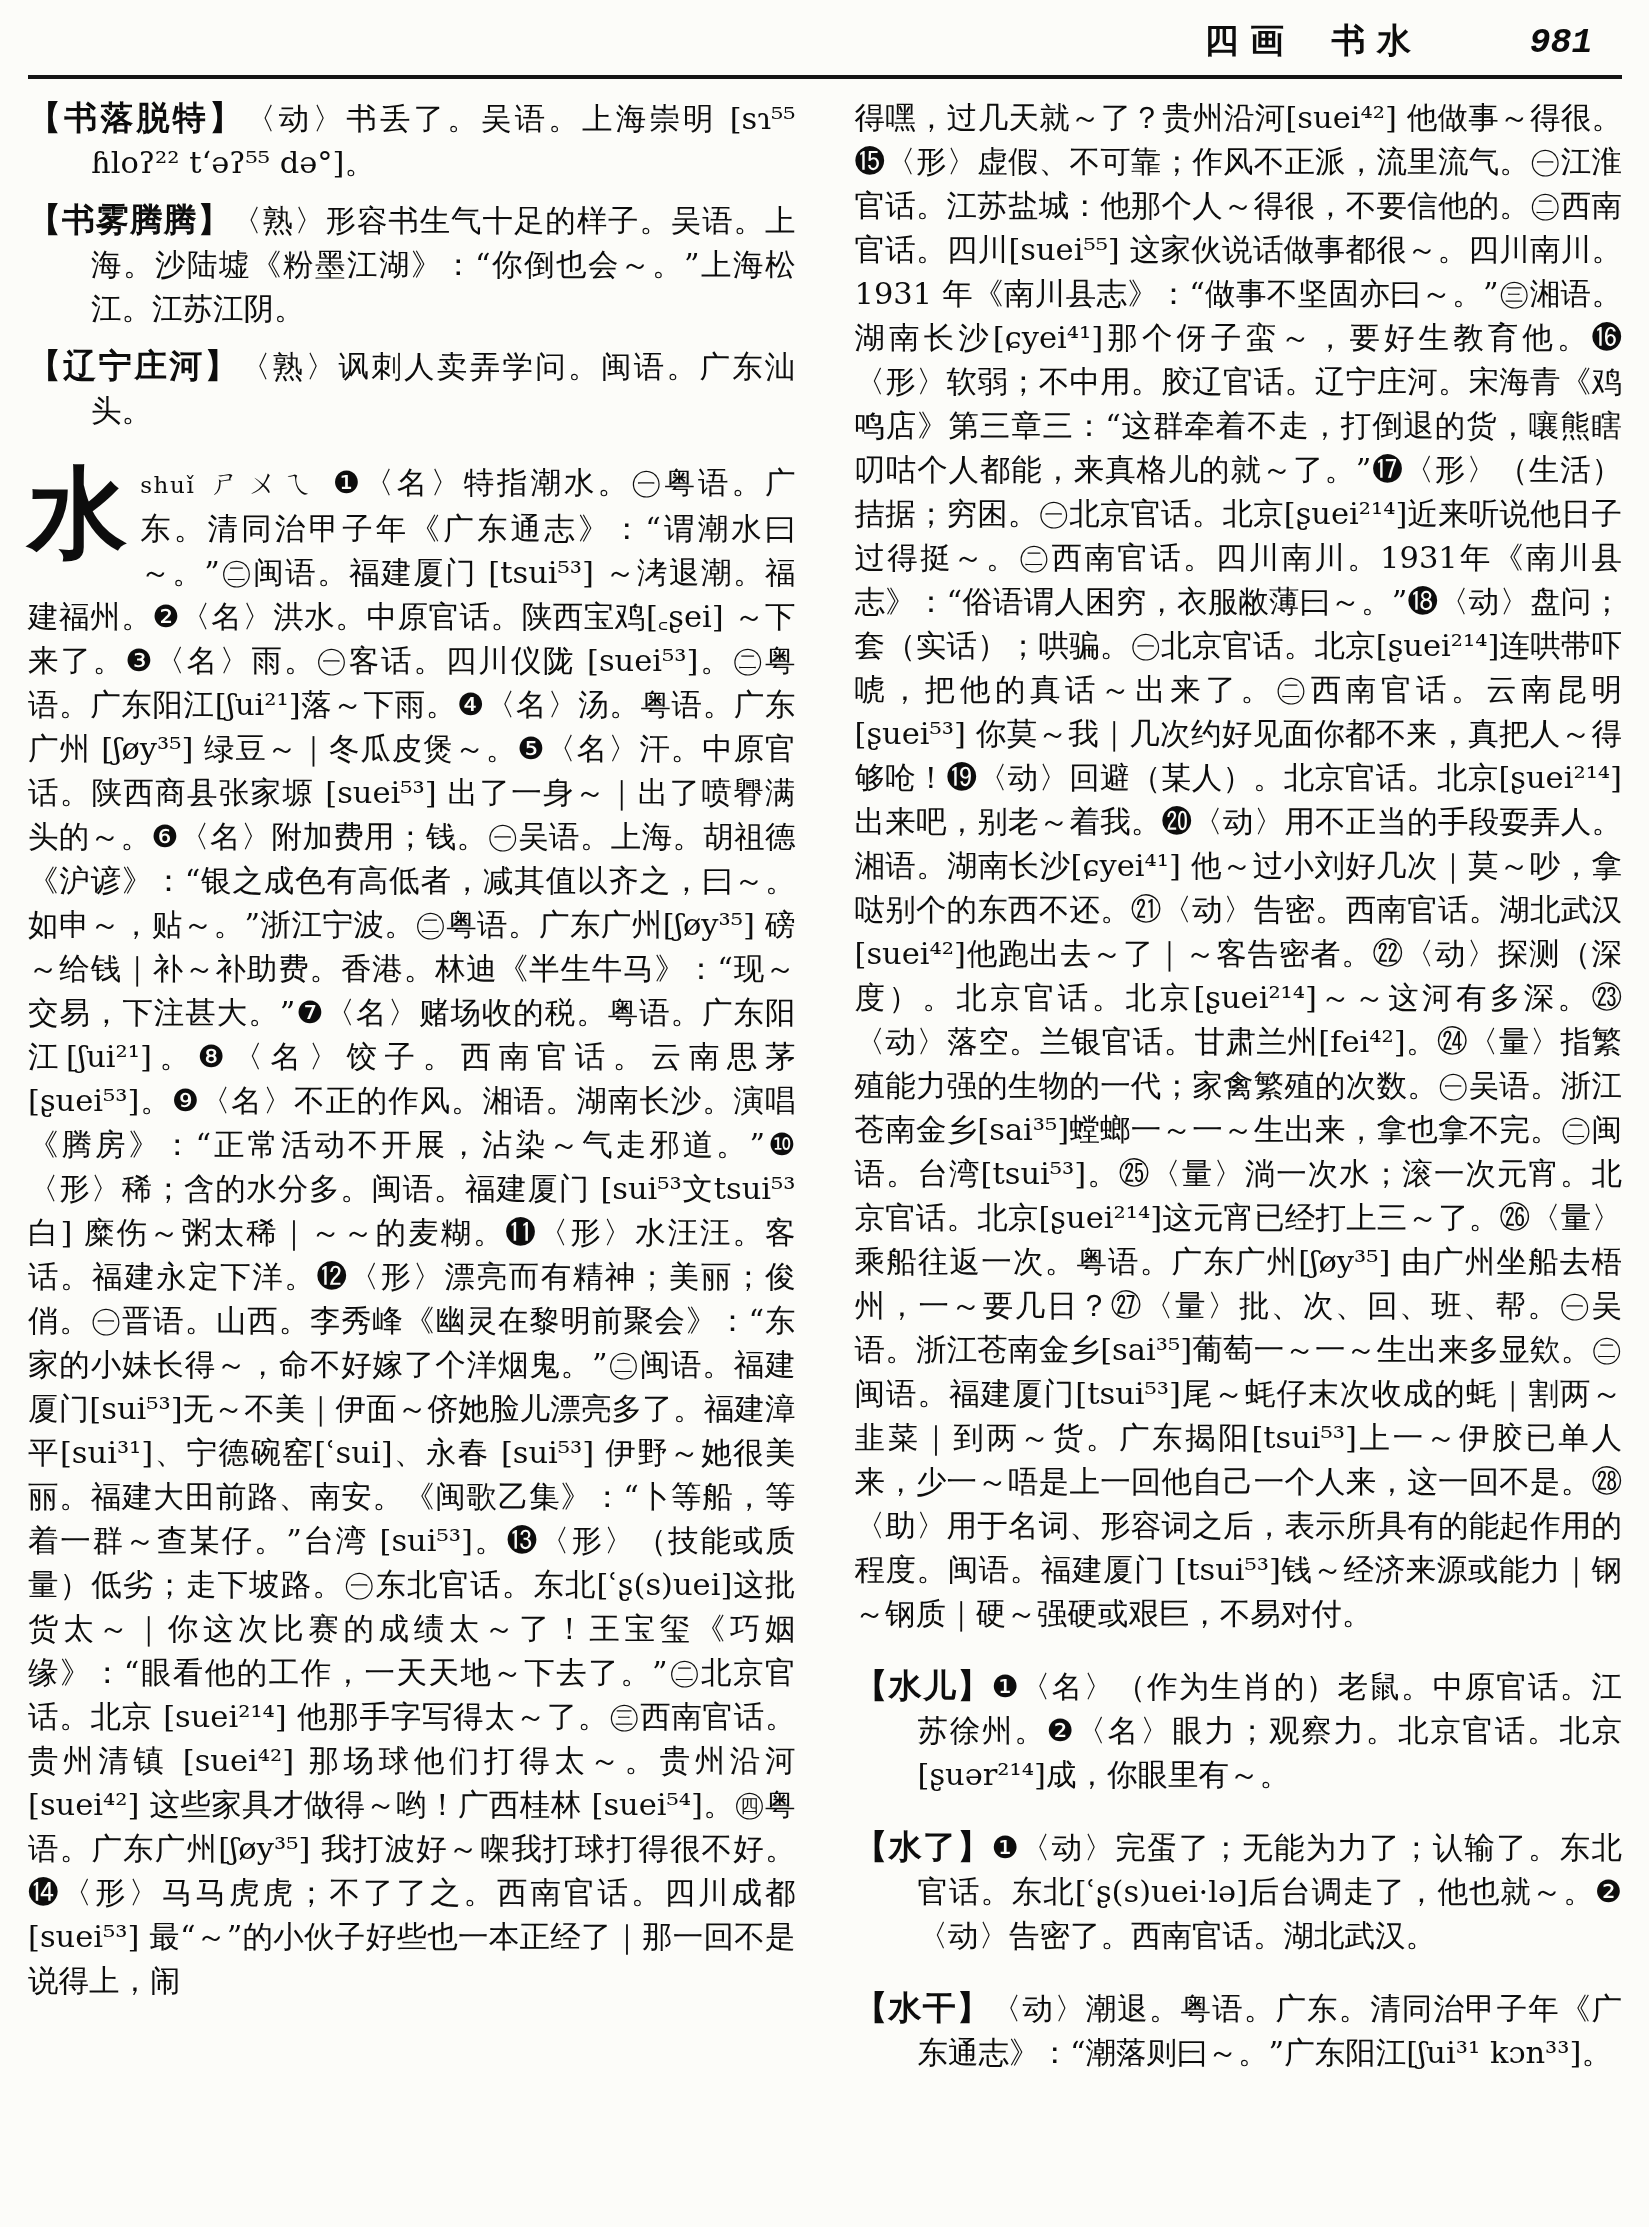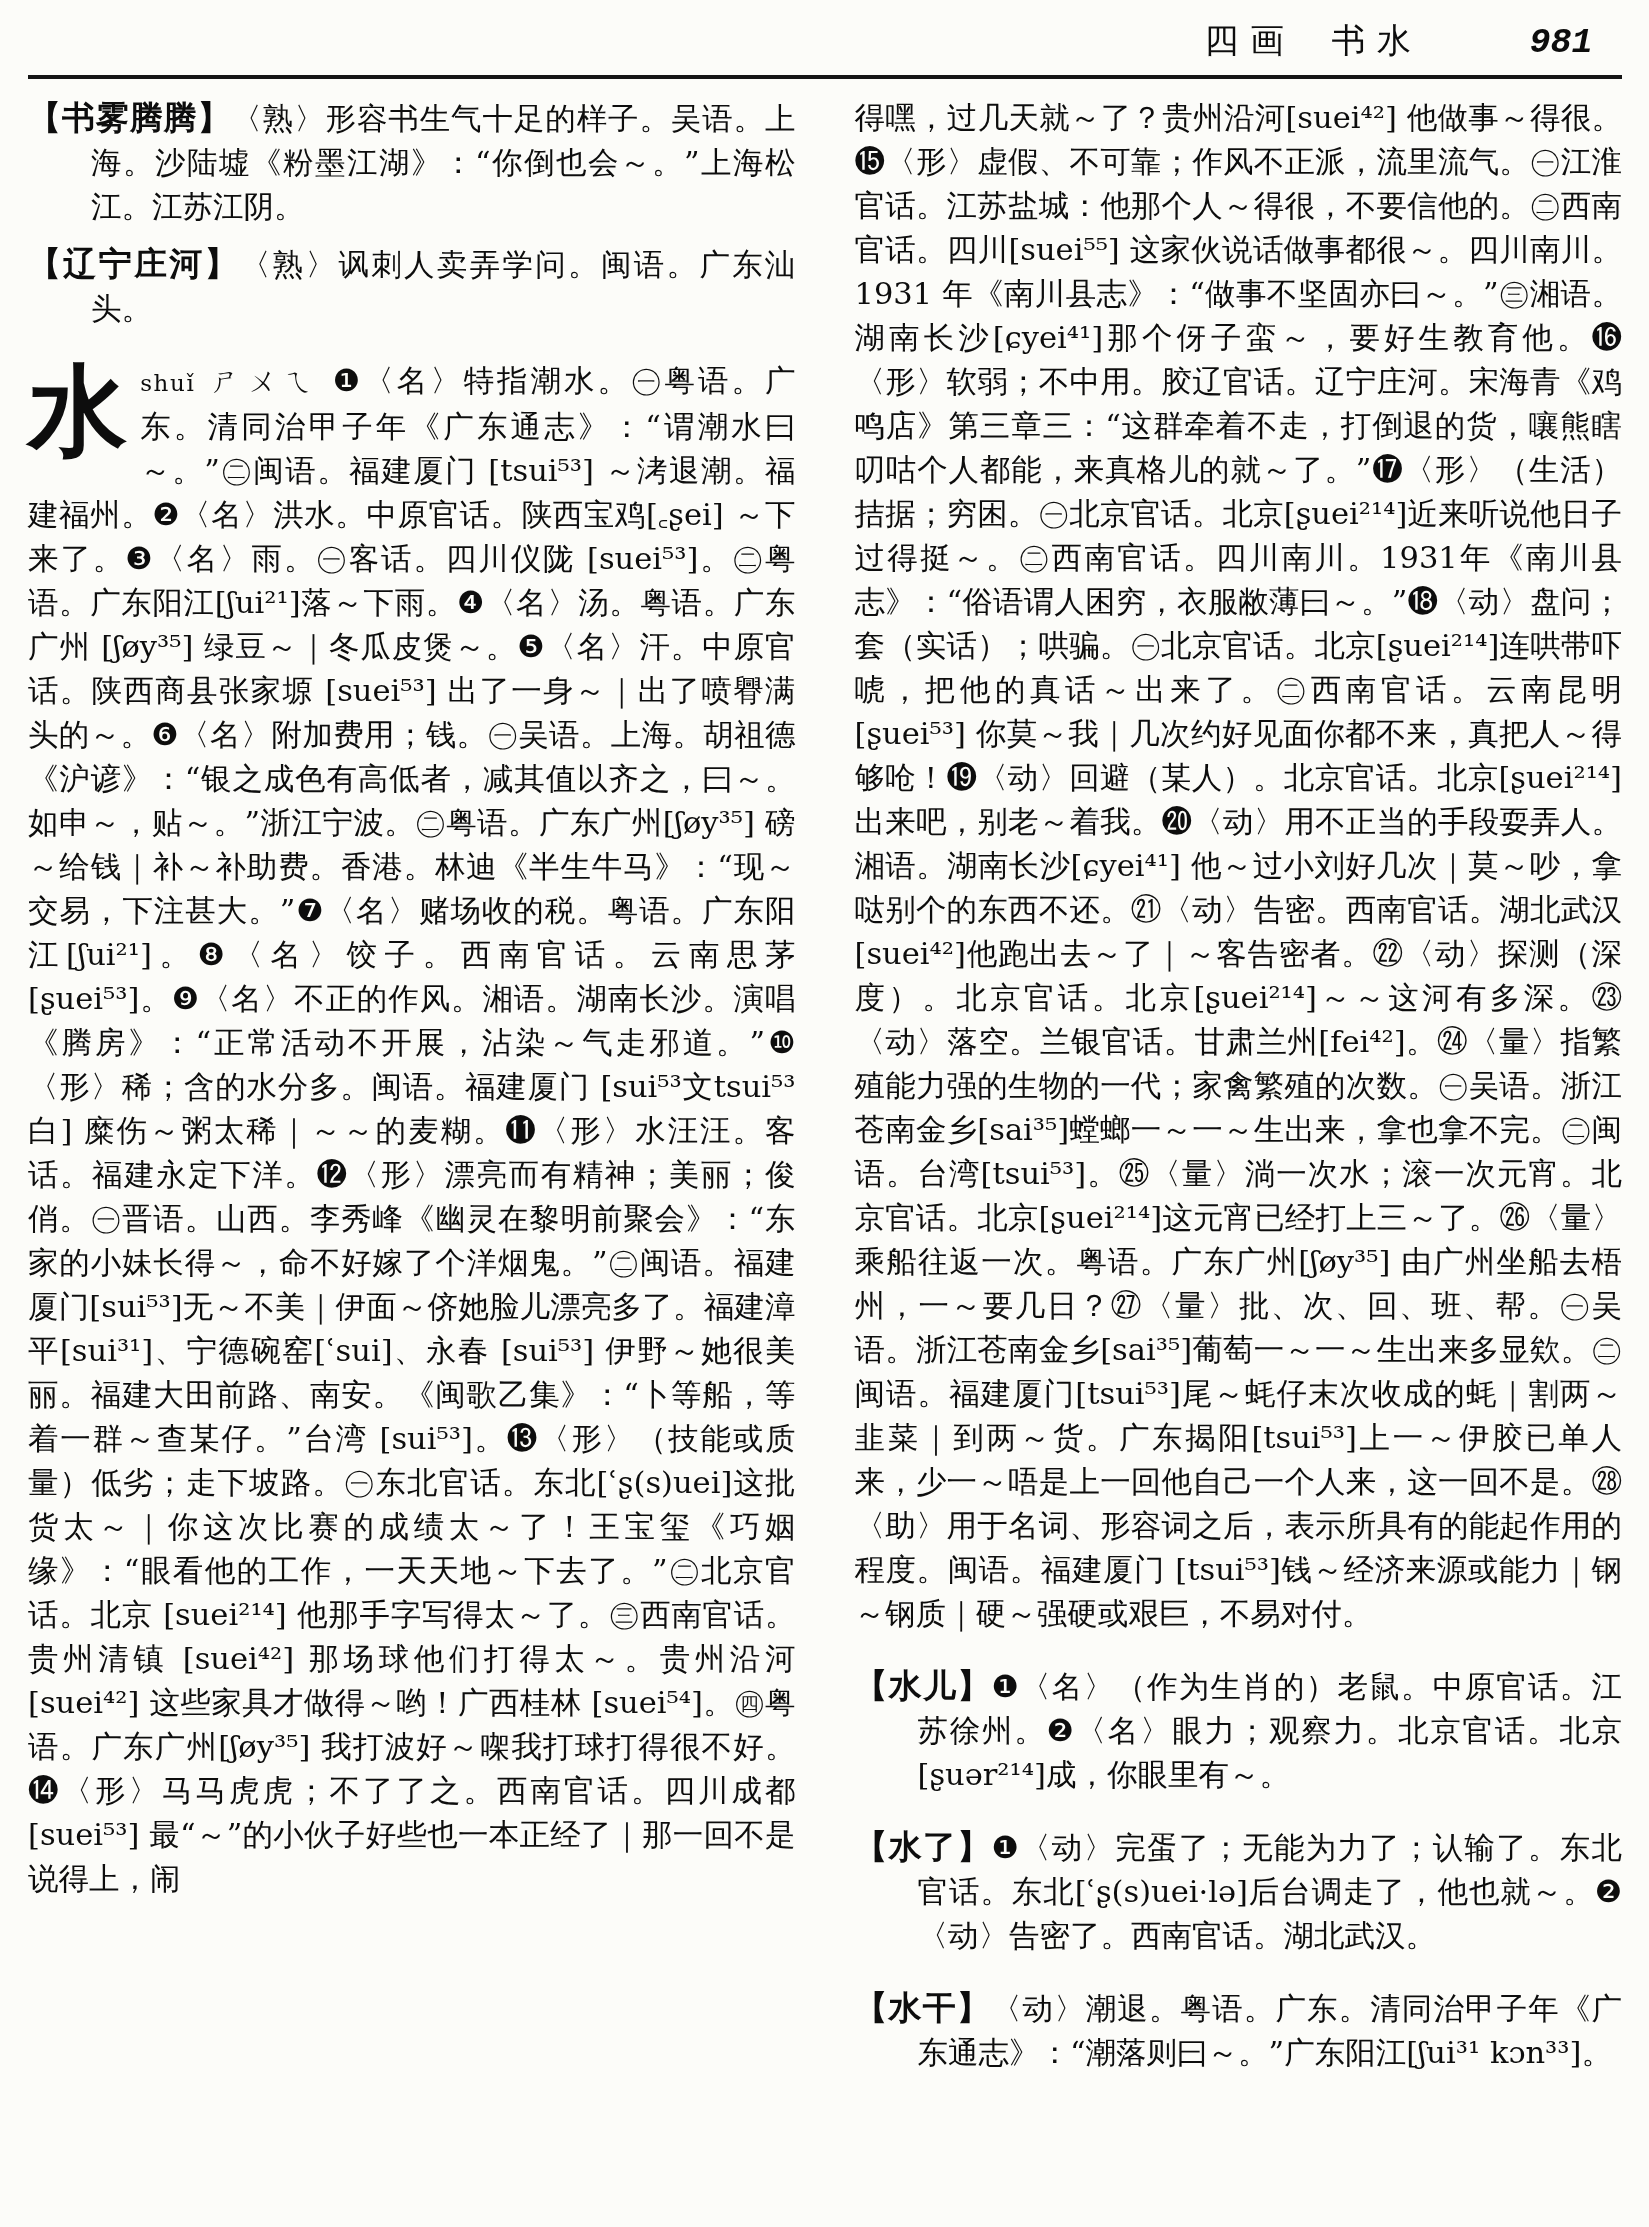--- a/index.html
+++ b/index.html
@@ -10,21 +10,21 @@
     font-size:30.5px;line-height:44px;
     padding:18px 28px 8.2px 28px;
     overflow:hidden;
   }
   .page-header{
     display:flex;justify-content:flex-end;align-items:baseline;
     border-bottom:4.1px solid #151515;
     padding:0 8.2px 10px 0;
   }
   .hdr-group{display:flex;gap:36px;align-items:baseline;}
-  .hdr-zi{font-weight:normal;font-size:34px;letter-spacing:11.5px;}
+  .hdr-zi{font-weight:bold;font-size:34px;letter-spacing:11.5px;}
   .hdr-page{font-weight:bold;font-style:italic;font-size:35px;margin-left:107px;margin-right:21.4px;font-family:Liberation Mono, monospace;}
   .columns{display:flex;gap:59px;margin-top:16.5px;}
   .col{flex:1 1 0;text-align:justify;text-justify:inter-character;}
   .entry{margin:0 0 13.2px 0;padding-left:63px;text-indent:-63px;}
   .entry .hw{font-weight:bold;font-size:33px;}
   .main-entry{margin-top:28px;}
   .big-char{
     float:left;font-weight:bold;font-size:99px;line-height:86px;
     margin:8.2px 13.2px 0 0;
   }
@@ -42,20 +42,23 @@
     <span class="hdr-zi">四画</span>
     <span class="hdr-zi">书水</span>
   </span>
   <span class="hdr-page">981</span>
 </header>
 
 <main class="columns">
 
   <section class="col col-left">
 
+    <p class="entry">
+      <span class="hw">【书落脱特】</span><span>〈动〉书丢了。吴语。上海崇明 [sɿ⁵⁵ ɦloʔ²² tʻəʔ⁵⁵ də°]。</span>
+    </p>
 
     <p class="entry">
       <span class="hw">【书雾腾腾】</span><span>〈熟〉形容书生气十足的样子。吴语。上海。沙陆墟《粉墨江湖》：“你倒也会～。”上海松江。江苏江阴。</span>
     </p>
 
 
     <p class="entry">
       <span class="hw">【辽宁庄河】</span><span>〈熟〉讽刺人卖弄学问。闽语。广东汕头。</span>
     </p>
 

